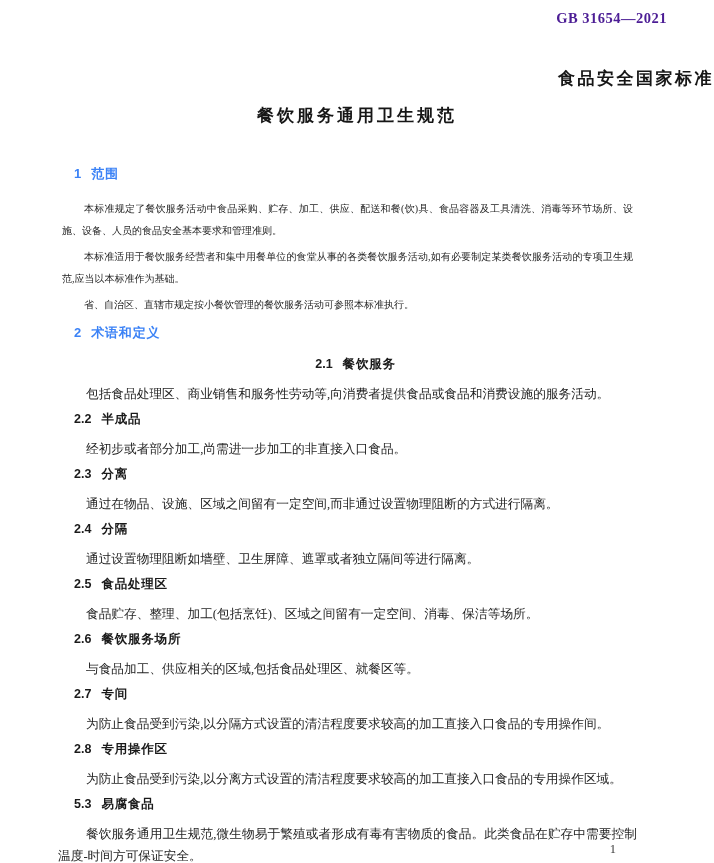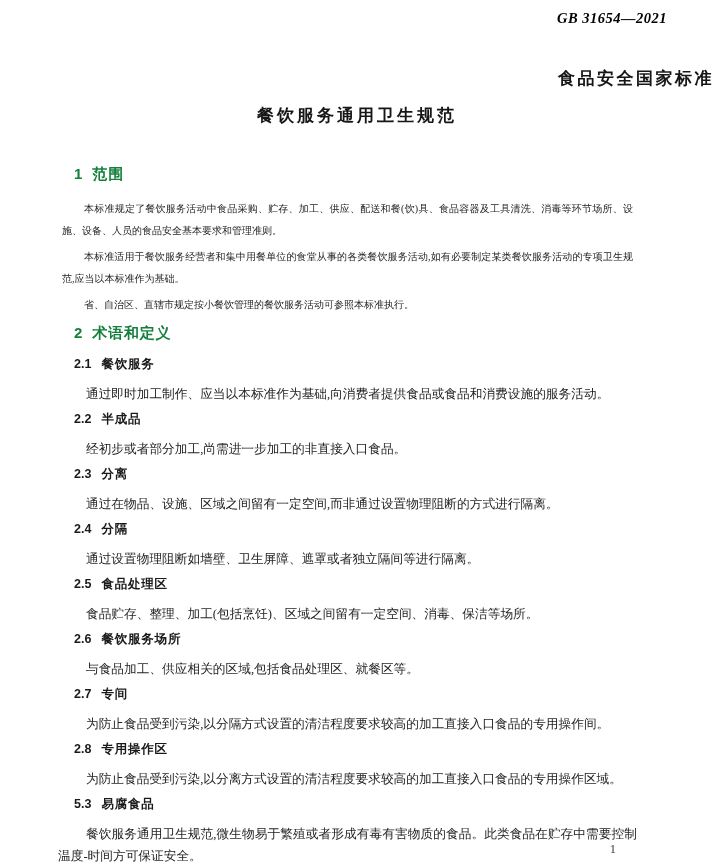--- a/index.html
+++ b/index.html
@@ -20,22 +20,21 @@
   .doc-header {
     padding: 9px 47px 0 0;
     text-align: right;
   }
   .doc-number {
     font-family: "Liberation Serif", "DejaVu Serif", serif;
     font-weight: bold;
     font-size: 14.5px;
     line-height: 16px;
     letter-spacing: 0.5px;
-    color: #000000;
-    font-style: italic;
+    color: #4c1d95;
   }
   .doc-title {
     margin: 42px 0 0 0;
     text-align: right;
     font-family: "Liberation Sans", "DejaVu Sans", sans-serif;
     font-weight: bold;
     font-size: 17px;
     line-height: 20px;
     letter-spacing: 2.5px;
     color: #161616;
@@ -49,25 +48,25 @@
     line-height: 20px;
     letter-spacing: 3px;
     color: #161616;
   }
   .body-block {
     padding: 0 77px 0 58px;
   }
   .sec-heading {
     font-family: "Liberation Sans", "DejaVu Sans", sans-serif;
     font-weight: bold;
-    font-size: 15px;
+    font-size: 13px;
     line-height: 18px;
     letter-spacing: 0.8px;
     margin: 39px 0 0 16px;
-    color: #15803d;
+    color: #3b82f6;
   }
   .sec-heading.sec2 {
     margin-top: 8px;
   }
   .sec-num, .term-num {
     display: inline-block;
     margin-right: 10px;
     letter-spacing: 0;
   }
   .body-para {
@@ -86,20 +85,21 @@
     font-family: "Liberation Sans", "DejaVu Sans", sans-serif;
     font-weight: bold;
     font-size: 12.5px;
     line-height: 18px;
     letter-spacing: 0.8px;
     margin: 5px 0 0 16px;
     color: #1a1a1a;
   }
   .term.first .term-heading {
     margin-top: 13px;
+    text-align: center;
   }
   .term-def {
     margin: 10px 0 0 0;
     font-size: 12.7px;
     line-height: 22px;
     text-align: justify;
     text-justify: inter-ideograph;
     text-indent: 2.2em;
     color: #1e1e1e;
   }
@@ -136,21 +136,21 @@
     <p class="body-para">省、自治区、直辖市规定按小餐饮管理的餐饮服务活动可参照本标准执行。</p>
 
     <div class="sec-heading sec2">
       <span class="sec-num">2</span><span>术语和定义</span>
     </div>
 
     <div class="term first">
       <div class="term-heading">
         <span class="term-num">2.1</span><span>餐饮服务</span>
       </div>
-      <p class="term-def">通过即时加工制作、应当以本标准作为基础,向消费者提供食品或食品和消费设施的服务活动。</p>
+      <p class="term-def">包括食品处理区、商业销售和服务性劳动等,向消费者提供食品或食品和消费设施的服务活动。</p>
     </div>
 
     <div class="term">
       <div class="term-heading">
         <span class="term-num">2.2</span><span>半成品</span>
       </div>
       <p class="term-def">经初步或者部分加工,尚需进一步加工的非直接入口食品。</p>
     </div>
 
     <div class="term">

